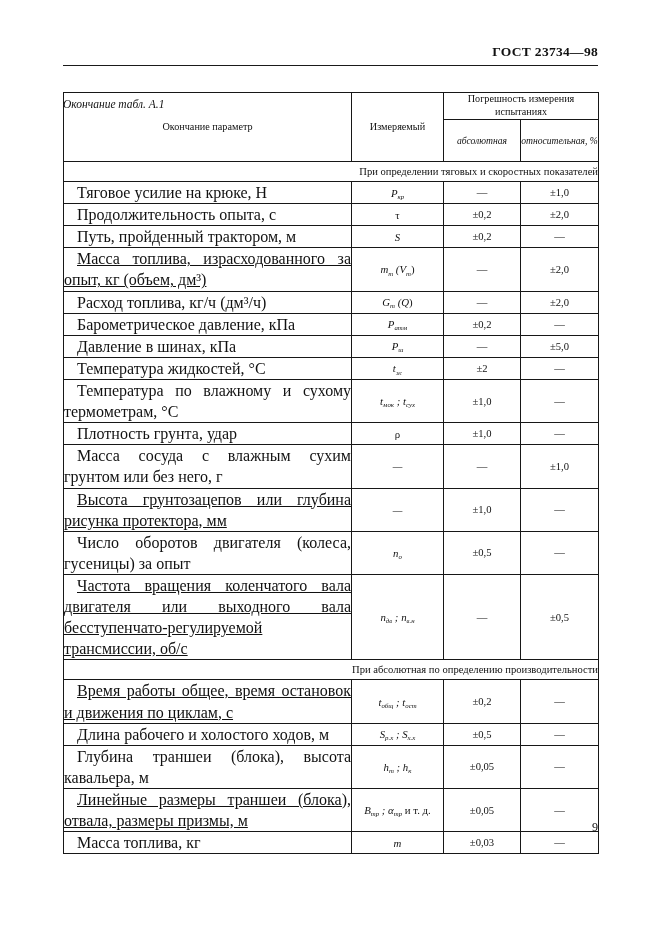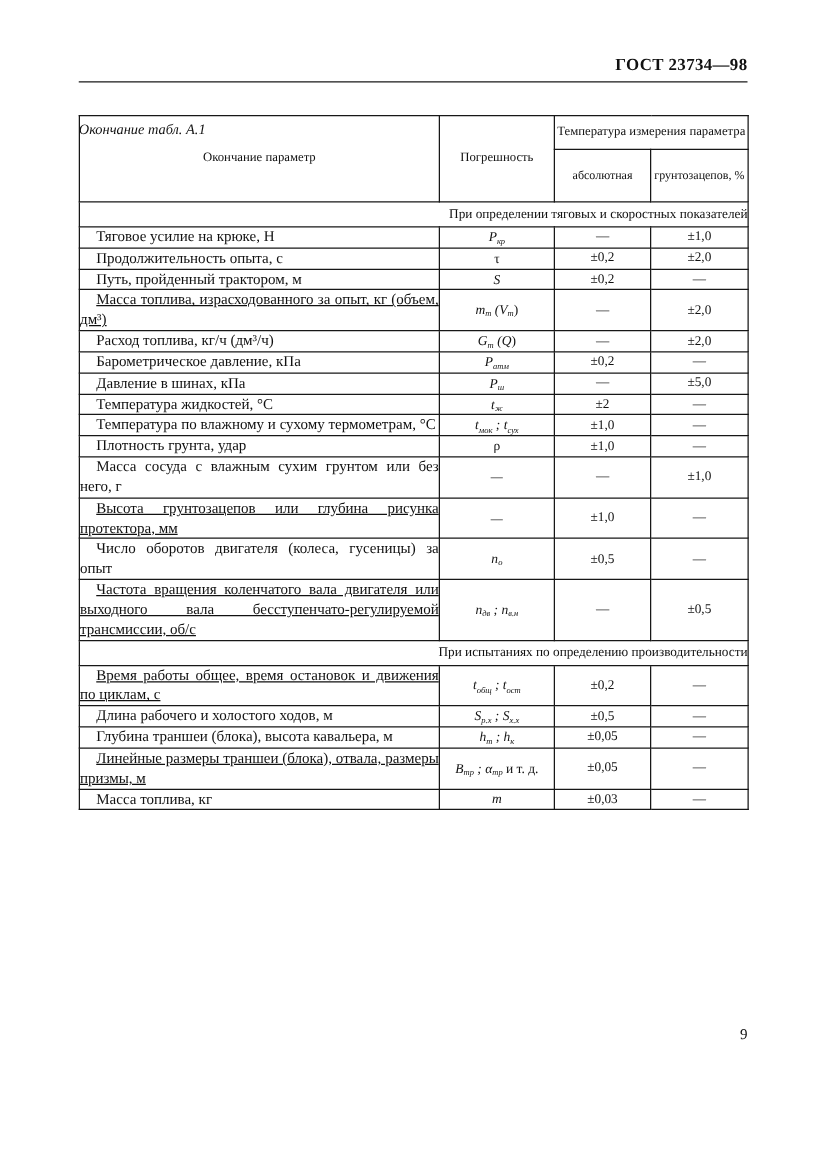--- a/index.html
+++ b/index.html
@@ -84,37 +84,37 @@
   col.c-rel    { width: 78px;  }
 
   .th-center {
     text-align: center;
     padding: 4px 6px;
     font-size: 10.2px;
     line-height: 1.25;
   }
   .th-param { height: 68px; }
   .th-err   { height: 26px; }
-  .th-sub   { height: 40px; font-size: 9.6px; padding: 3px 4px; }
+  .th-sub   { height: 40px; font-size: 9.6px; padding: 3px 4px; font-style: italic; }
 
   
   td.section {
     text-align: right;
     padding: 5px 6px 6px;
     font-size: 10.6px;
     height: 19px;
   }
 
   
   td.param {
     padding: 2.5px 8px 2.5px 10px;
     text-align: justify;
     text-align-last: left;
     line-height: 1.32;
-    font-size: 12px;
+    font-size: 16px;
     margin-top: 19px;
   }
   td.param .indent { display: inline-block; width: 13px; }
   td.param.just { text-align: justify; text-decoration: underline; }
   td.sym {
     text-align: center;
     font-style: italic;
     font-size: 10.8px;
     padding: 2.5px 3px;
     white-space: nowrap;
@@ -159,26 +159,26 @@
     <table class="gost">
       <colgroup>
         <col class="c-param">
           <col class="c-sym">
           <col class="c-abs">
           <col class="c-rel">
       </colgroup>
       <thead>
         <tr>
           <th class="th-center th-param" rowspan="2">Окончание параметр</th>
-          <th class="th-center th-param" rowspan="2">Погрешность</th>
-          <th class="th-center th-err" colspan="2">Температура измерения параметра</th>
+          <th class="th-center th-param" rowspan="2">Измеряемый</th>
+          <th class="th-center th-err" colspan="2">Погрешность измерения испытаниях</th>
         </tr>
         <tr>
           <th class="th-center th-sub">абсолютная</th>
-          <th class="th-center th-sub">грунтозацепов, %</th>
+          <th class="th-center th-sub">относительная, %</th>
         </tr>
       </thead>
       <tbody id="tbody">
           <tr>
             <td class="section" colspan="4">При определении тяговых и скоростных показателей</td>
           </tr>
           <tr>
             <td class="param"><span class="indent"></span>Тяговое усилие на крюке, Н</td>
             <td class="sym">P<sub>кр</sub></td>
             <td class="val">—</td>
@@ -256,21 +256,21 @@
             <td class="val">±0,5</td>
             <td class="val">—</td>
           </tr>
           <tr>
             <td class="param just"><span class="indent"></span>Частота вращения коленчатого вала двигателя или выходного вала бесступенчато-регулируемой трансмиссии, об/с</td>
             <td class="sym">n<sub>дв</sub>&nbsp;; n<sub>в.н</sub></td>
             <td class="val">—</td>
             <td class="val">±0,5</td>
           </tr>
           <tr>
-            <td class="section" colspan="4">При испытаниях по определению производительности</td>
+            <td class="section" colspan="4">При абсолютная по определению производительности</td>
           </tr>
           <tr>
             <td class="param just"><span class="indent"></span>Время работы общее, время остановок и движения по циклам, с</td>
             <td class="sym">t<sub>общ</sub>&nbsp;; t<sub>ост</sub></td>
             <td class="val">±0,2</td>
             <td class="val">—</td>
           </tr>
           <tr>
             <td class="param"><span class="indent"></span>Длина рабочего и холостого ходов, м</td>
             <td class="sym">S<sub>р.х</sub>&nbsp;; S<sub>х.х</sub></td>

